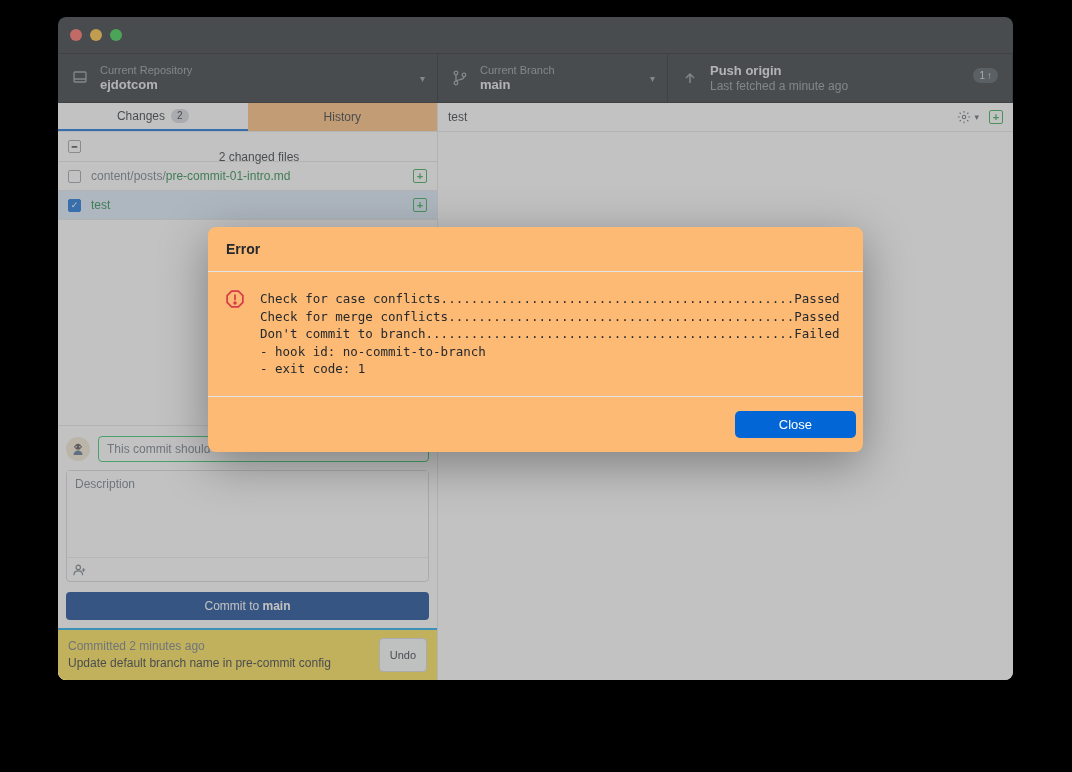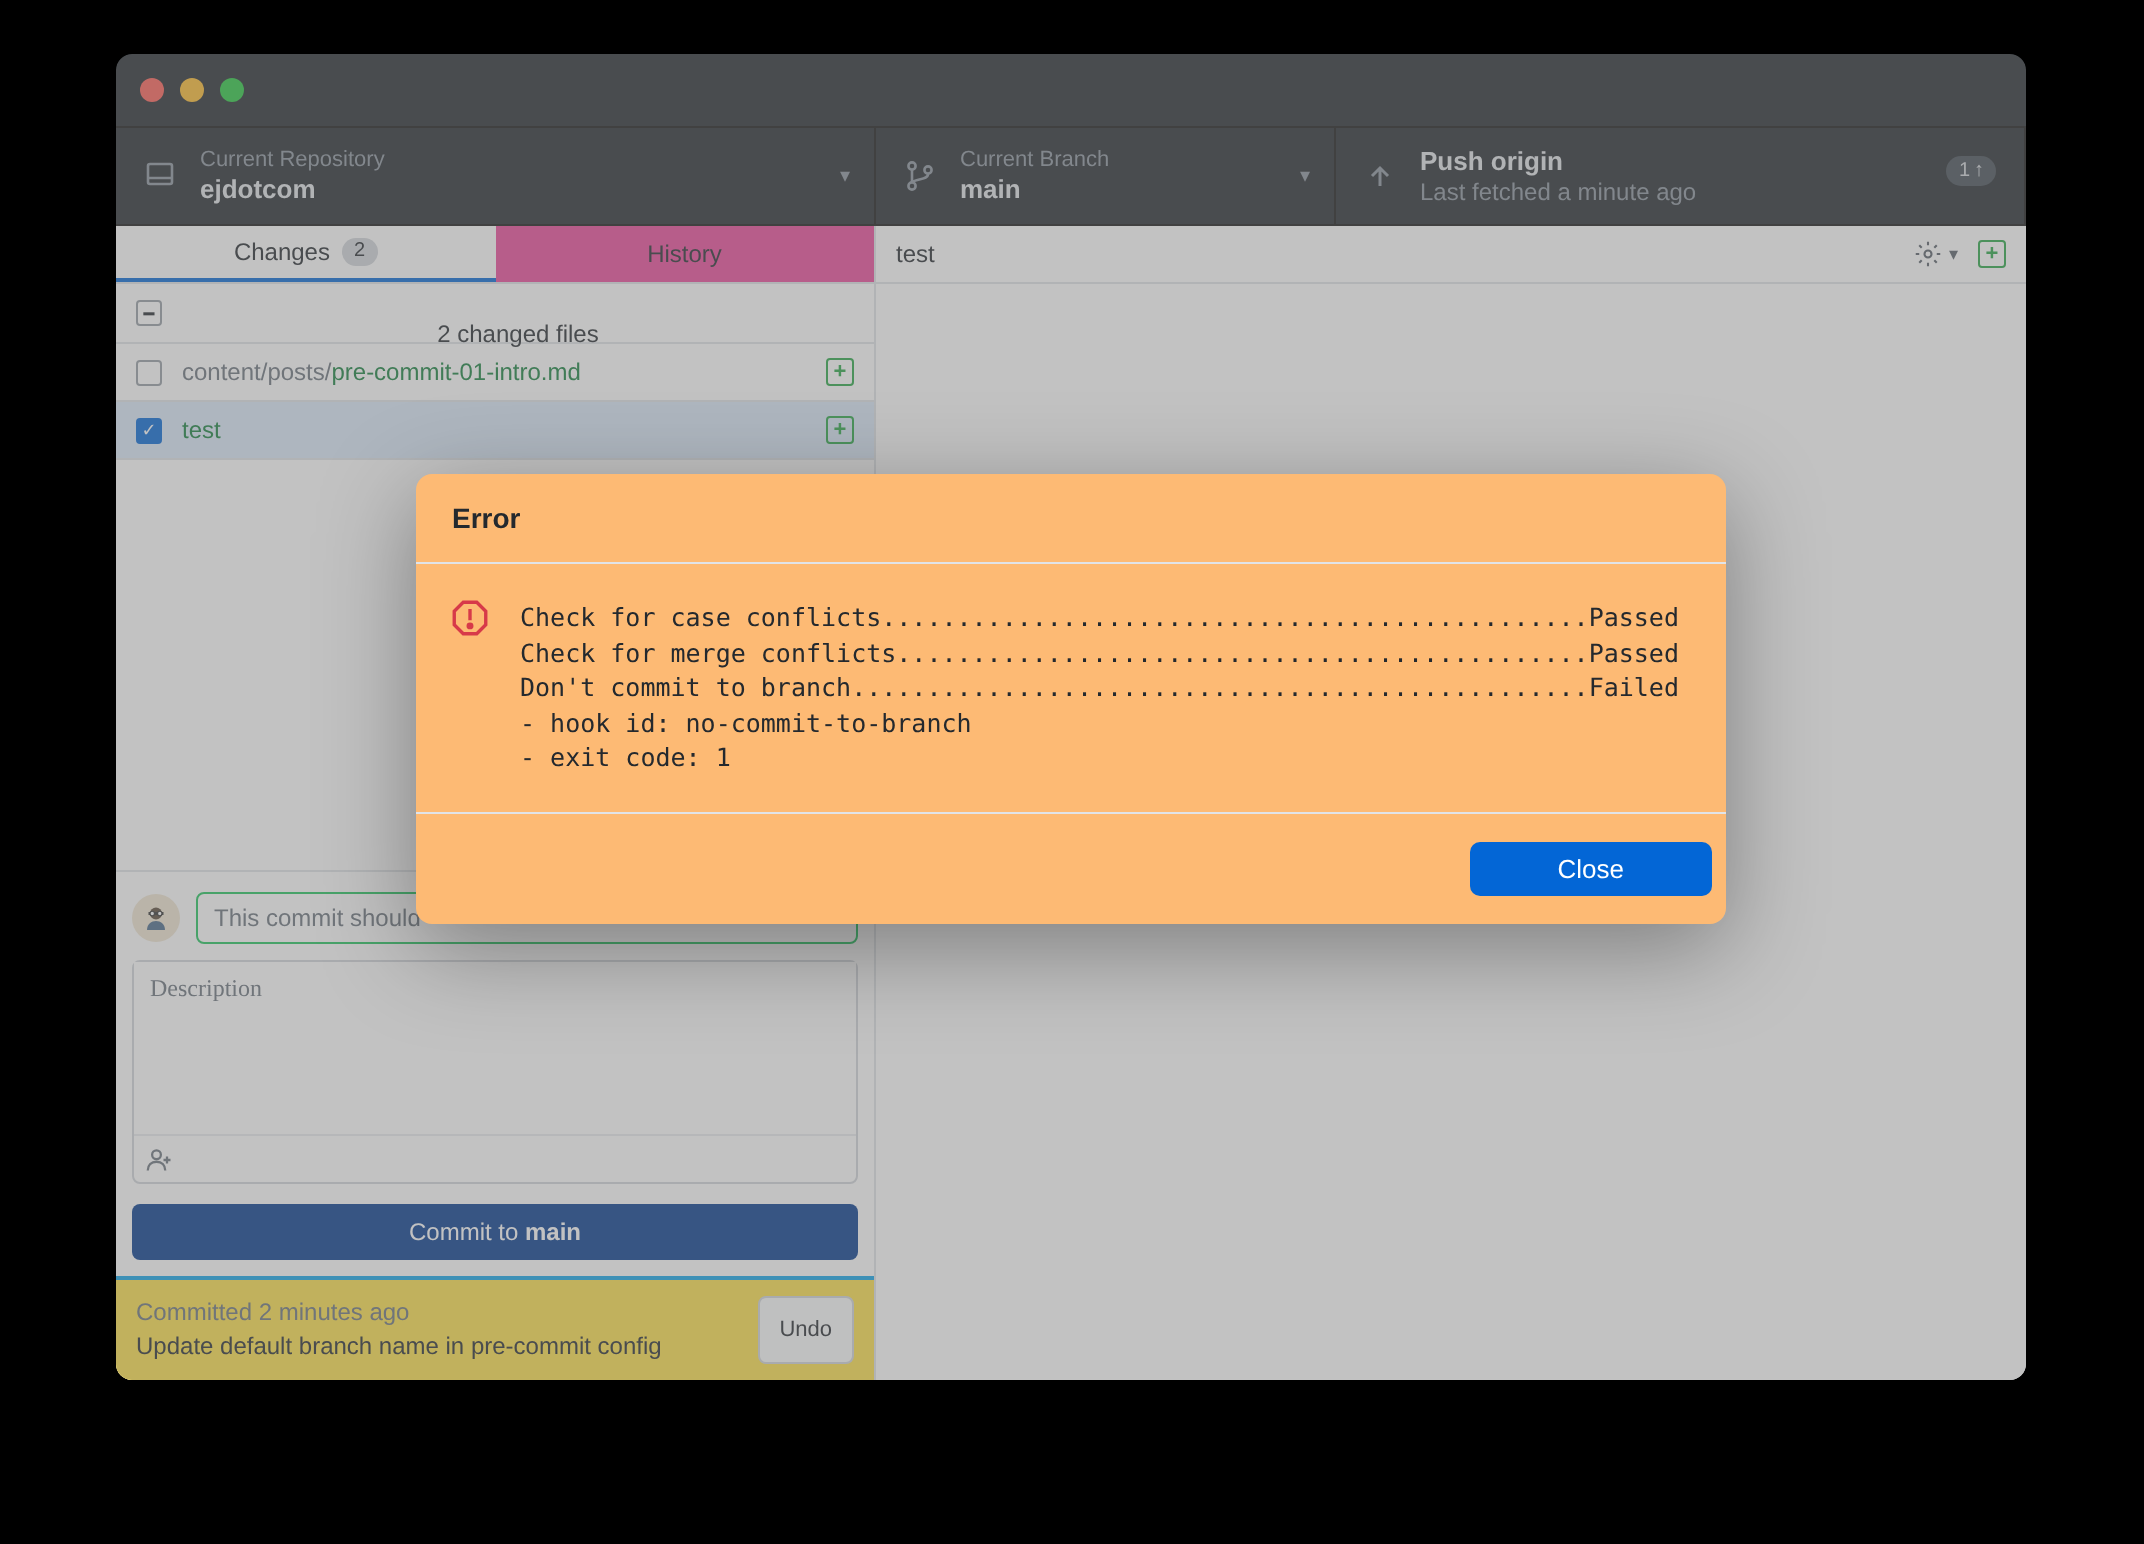--- a/index.html
+++ b/index.html
@@ -1,18 +1,18 @@
 <!DOCTYPE html>
 <html><head>
 <meta charset="utf-8">
 <style>
   * { box-sizing: border-box; margin: 0; padding: 0; }
   html, body { width: 1072px; height: 772px; background: #000; font-family: -apple-system, BlinkMacSystemFont, "Segoe UI", Helvetica, Arial, sans-serif; overflow: hidden; }
   .window {
-    position: absolute; left: 58px; top: 27px; width: 955px; height: 663px;
+    position: absolute; left: 58px; top: 17px; width: 955px; height: 663px;
     background: #24292e; border-radius: 8px; box-shadow: 0 20px 60px rgba(0,0,0,0.7);
     display: flex; flex-direction: column; overflow: hidden;
   }
   .titlebar { height: 36px; display: flex; align-items: center; padding: 0 12px; gap: 8px; }
   .traffic { width: 12px; height: 12px; border-radius: 50%; }
   .tl-close { background: #ff5f57; }
   .tl-min { background: #febc2e; }
   .tl-max { background: #28c840; }
 
   .toolbar { height: 50px; display: flex; border-top: 1px solid #141414; border-bottom: 1px solid #141414; }
@@ -23,21 +23,21 @@
   .tool-icon { width: 16px; height: 16px; display: flex; align-items: center; justify-content: center; margin-right: 12px; color: #8b949e; }
   .tool-text { display: flex; flex-direction: column; line-height: 1.2; }
   .tool-label { font-size: 11px; color: #8b949e; }
   .tool-value { font-size: 13px; font-weight: 600; color: #e1e4e8; }
   .tool-sub { font-size: 12px; color: #8b949e; }
   .tool-chevron { position: absolute; right: 12px; color: #8b949e; font-size: 10px; }
   .badge-push { position: absolute; right: 14px; top: 14px; background: #444d56; color: #d1d5da; font-size: 10px; padding: 2px 6px; border-radius: 8px; display: flex; gap: 2px; align-items: center; }
 
   .body { flex: 1; display: flex; min-height: 0; }
   .sidebar { width: 380px; display: flex; flex-direction: column; background: #fff; border-right: 1px solid #e1e4e8; }
-  .tabs { display: flex; height: 29px; background: #ec4899; border-bottom: 1px solid #e1e4e8; }
+  .tabs { display: flex; height: 29px; background: #fdba74; border-bottom: 1px solid #e1e4e8; }
   .tab { flex: 1; display: flex; align-items: center; justify-content: center; font-size: 12px; color: #24292e; cursor: pointer; gap: 6px; }
   .tab.active { background: #fff; border-bottom: 2px solid #0366d6; }
   .tab-badge { background: #d1d5da; color: #24292e; border-radius: 8px; font-size: 10px; padding: 0 6px; line-height: 14px; }
 
   .changes-header { height: 30px; display: flex; align-items: center; padding: 0 10px; font-size: 12px; color: #24292e; border-bottom: 1px solid #e1e4e8; background: #fff; }
   .chk { width: 13px; height: 13px; border: 1px solid #959da5; border-radius: 2px; margin-right: 10px; display: flex; align-items: center; justify-content: center; background: #fff; cursor: pointer; font-size: 9px; color: #24292e; }
   .chk.checked { background: #0366d6; border-color: #0366d6; color: #fff; }
   .changes-header .header-text { flex: 1; text-align: center; margin-top: 20px; }
 
   .file-row { height: 29px; display: flex; align-items: center; padding: 0 10px; font-size: 12px; border-bottom: 1px solid #e1e4e8; cursor: pointer; }
@@ -46,21 +46,21 @@
   .file-path { color: #15803d; }
   .file-spacer { flex: 1; }
   .file-status { width: 14px; height: 14px; border: 1px solid #28a745; color: #28a745; border-radius: 2px; display: flex; align-items: center; justify-content: center; font-size: 11px; font-weight: bold; line-height: 1; }
 
   .commit-area { margin-top: auto; border-top: 1px solid #e1e4e8; padding: 10px 8px 8px 8px; background: #fff; }
   .summary-row { display: flex; align-items: center; gap: 8px; margin-bottom: 8px; }
   .avatar { width: 24px; height: 24px; border-radius: 50%; background: #f0e6d2; display: flex; align-items: center; justify-content: center; }
   .avatar svg { width: 18px; height: 18px; }
   .summary-input { flex: 1; height: 26px; border: 1px solid #22c55e; border-radius: 4px; padding: 0 8px; font-size: 12px; color: #24292e; outline: none; }
   .summary-input::placeholder { color: #6a737d; }
-  .desc-box { border: 1px solid #d1d5da; border-radius: 4px; height: 112px; display: flex; flex-direction: column; font-family: Liberation Serif, serif; }
+  .desc-box { border: 1px solid #d1d5da; border-radius: 4px; height: 112px; display: flex; flex-direction: column; }
   .desc-input { flex: 1; border: none; resize: none; padding: 6px 8px; font-size: 12px; font-family: inherit; outline: none; color: #24292e; }
   .desc-input::placeholder { color: #6a737d; }
   .desc-footer { border-top: 1px solid #eaecef; height: 24px; display: flex; align-items: center; padding: 0 6px; color: #6a737d; }
   .commit-btn { margin-top: 10px; width: 100%; height: 28px; background: #033a8d; color: #fff; border: none; border-radius: 4px; font-size: 12px; cursor: pointer; }
   .commit-btn b { font-weight: 600; }
 
   .last-commit { border-top: 2px solid #0ea5e9; padding: 8px 10px; display: flex; background: #fde047; }
   .last-commit-text { flex: 1; font-size: 12px; color: #24292e; line-height: 1.4; }
   .last-commit-time { color: #6a737d; }
   .undo-btn { border: 1px solid #d1d5da; background: #fafbfc; border-radius: 4px; padding: 3px 10px; font-size: 11px; cursor: pointer; color: #24292e; }

